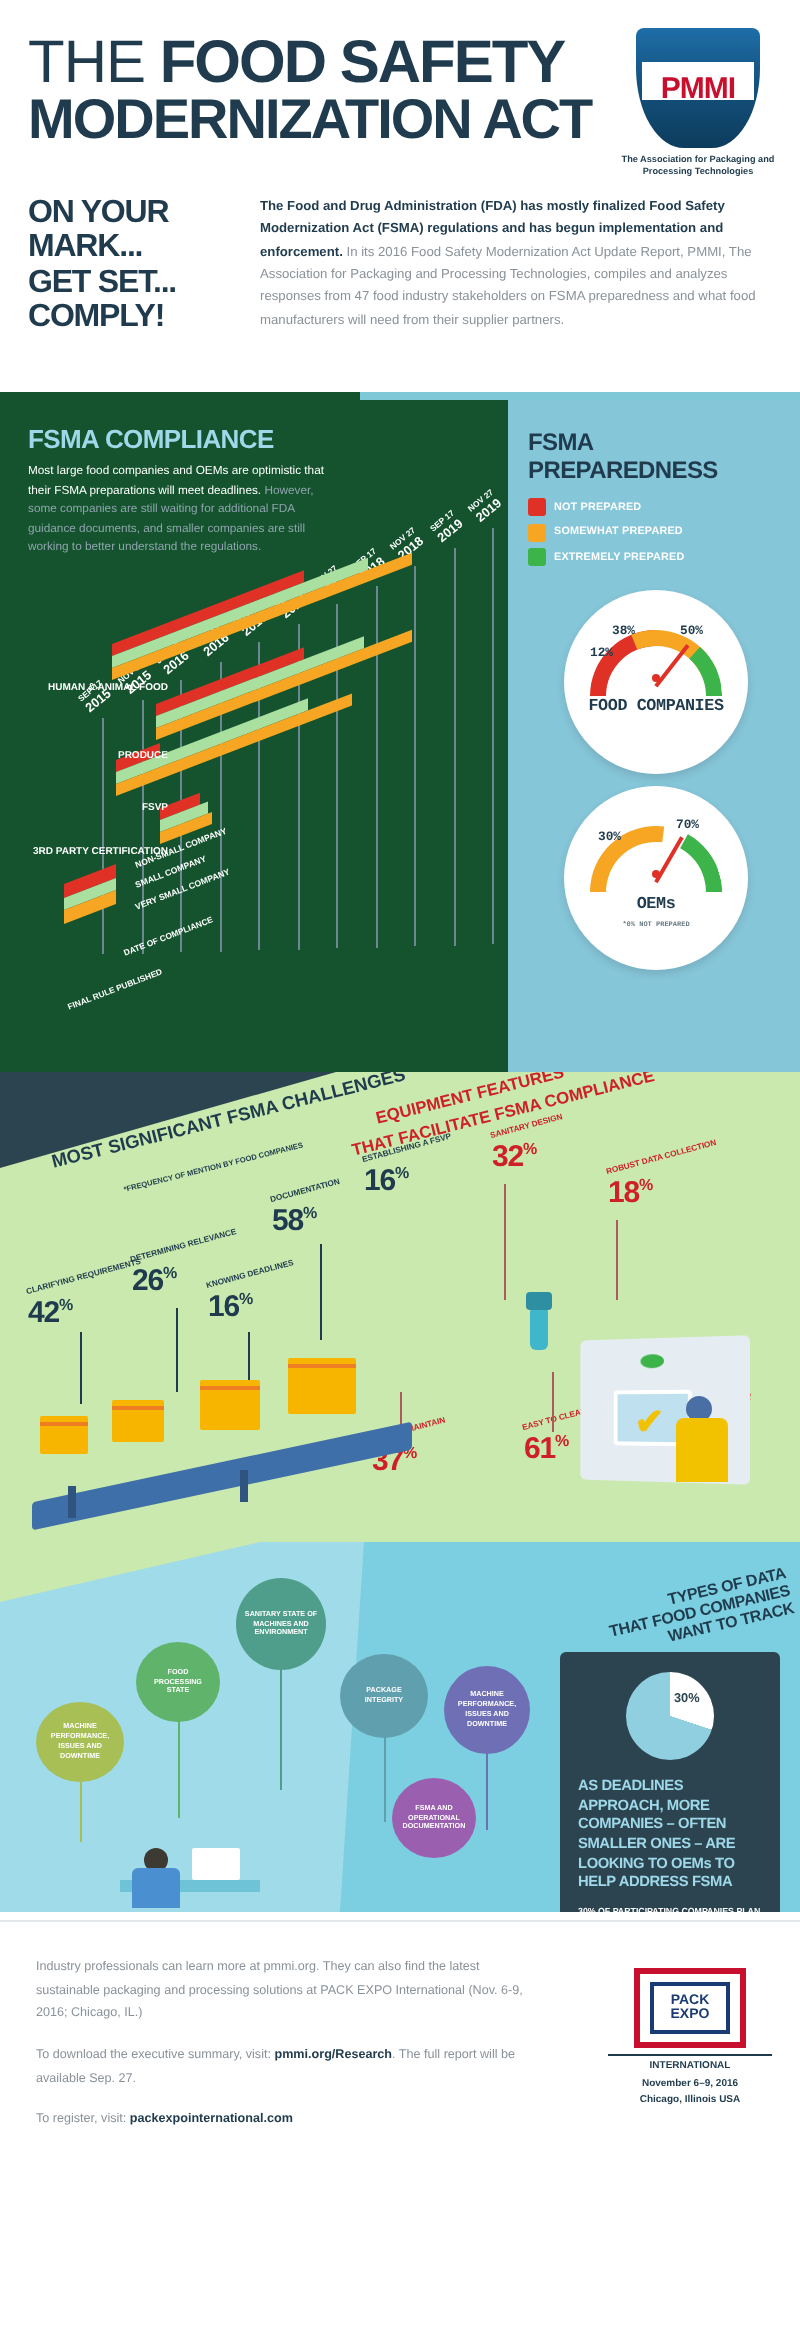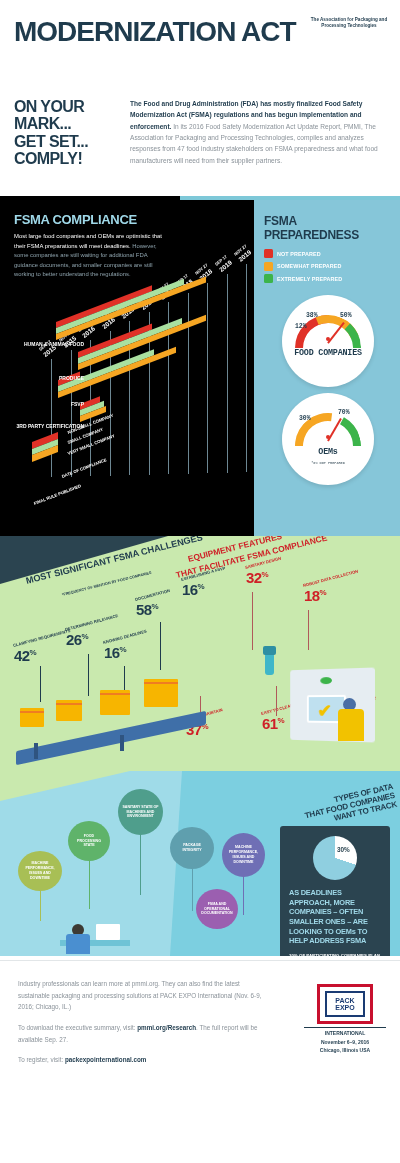--- a/index.html
+++ b/index.html
@@ -31,21 +31,21 @@
               margin-top:3px; }
 
   .tagline { position:absolute; left:14px; top:98px; width:118px; }
   .tagline div { font-size:16px; font-weight:bold; color:#1f3b4d; line-height:1.08;
                  letter-spacing:-0.6px; }
   .intro { position:absolute; left:130px; top:98px; right:12px; font-size:6.6px;
            line-height:1.72; color:#8a9299; }
   .intro b { color:#1f3b4d; font-weight:bold; }
 
   
-  .dark { position:relative; background:#000000; height:340px; overflow:hidden; }
+  .dark { position:relative; background:#14532d; height:340px; overflow:hidden; }
   .accent-bar { position:absolute; top:0; left:180px; right:0; height:4px; background:#7ec8d8; }
 
   .fsma-compliance { position:absolute; left:14px; top:16px; width:225px; z-index:5; }
   .sec-title { font-size:13px; font-weight:bold; color:#9fd8e8; letter-spacing:-0.3px; }
   .sec-body { font-size:5.9px; line-height:1.62; color:#ffffff; margin-top:5px; width:150px; }
   .sec-body .dim { color:#8fa4ae; }
 
   .timeline { position:absolute; left:0; top:0; width:260px; height:340px; }
   .tl-date { position:absolute; font-size:4.2px; font-weight:bold; color:#ffffff;
              transform:rotate(-39deg); transform-origin:left bottom; white-space:nowrap;
@@ -172,24 +172,32 @@
   .pe-date { font-size:5px; font-weight:bold; color:#1f3b4d; line-height:1.5; margin-top:3px; }
   .footer-rule { position:absolute; left:0; right:0; top:4px; height:1px; background:#e2e6e8; }
 </style>
 </head>
 <body>
 
 <div class="page">
 
   <div class="header">
     <div class="title-block">
+      <div class="title-l1">
+        <span class="thin">THE</span>
+        <span>FOOD SAFETY</span>
+      </div>
       <div class="title-l2">MODERNIZATION ACT</div>
     </div>
 
     <div class="pmmi-logo">
+      <div class="pmmi-shield">
+        <div class="band"></div>
+        <div class="txt">PMMI</div>
+      </div>
       <div class="pmmi-sub">The Association for Packaging and Processing Technologies</div>
     </div>
 
     <div class="tagline">
       <div>ON YOUR MARK...</div>
       <div>GET SET...</div>
       <div>COMPLY!</div>
     </div>
 
     <div class="intro">

